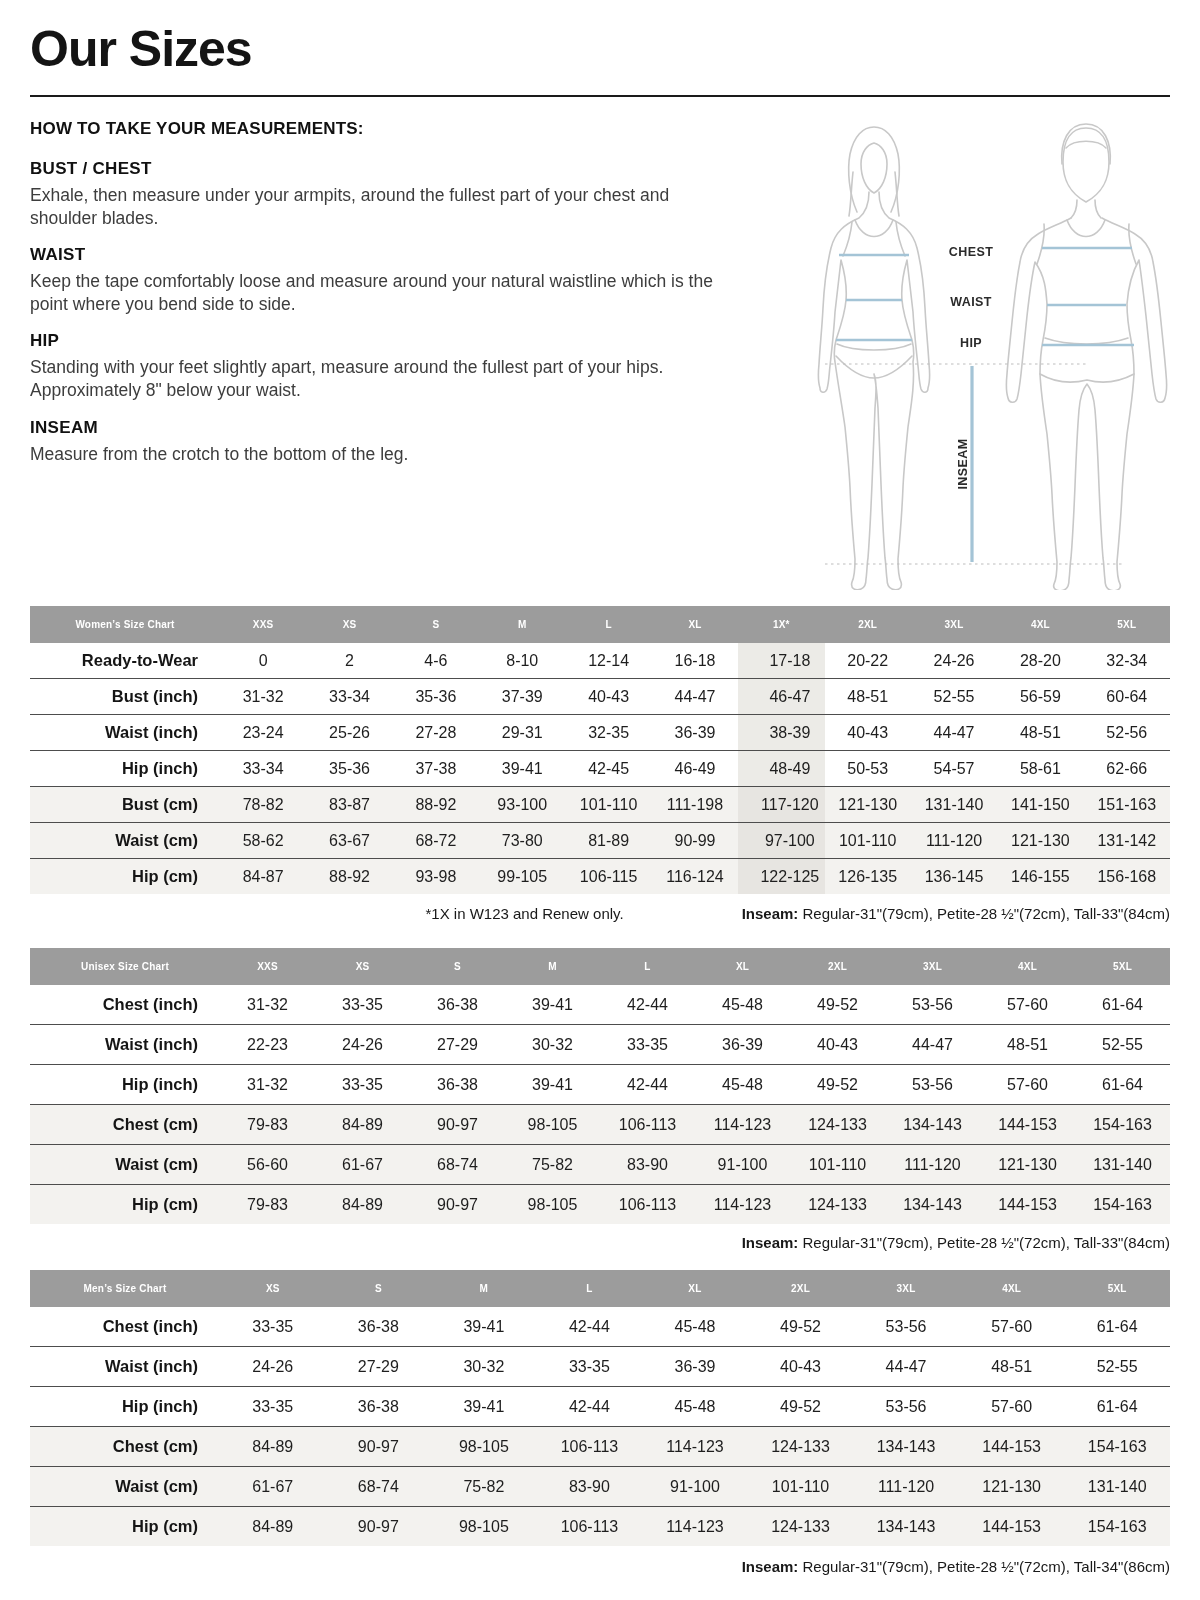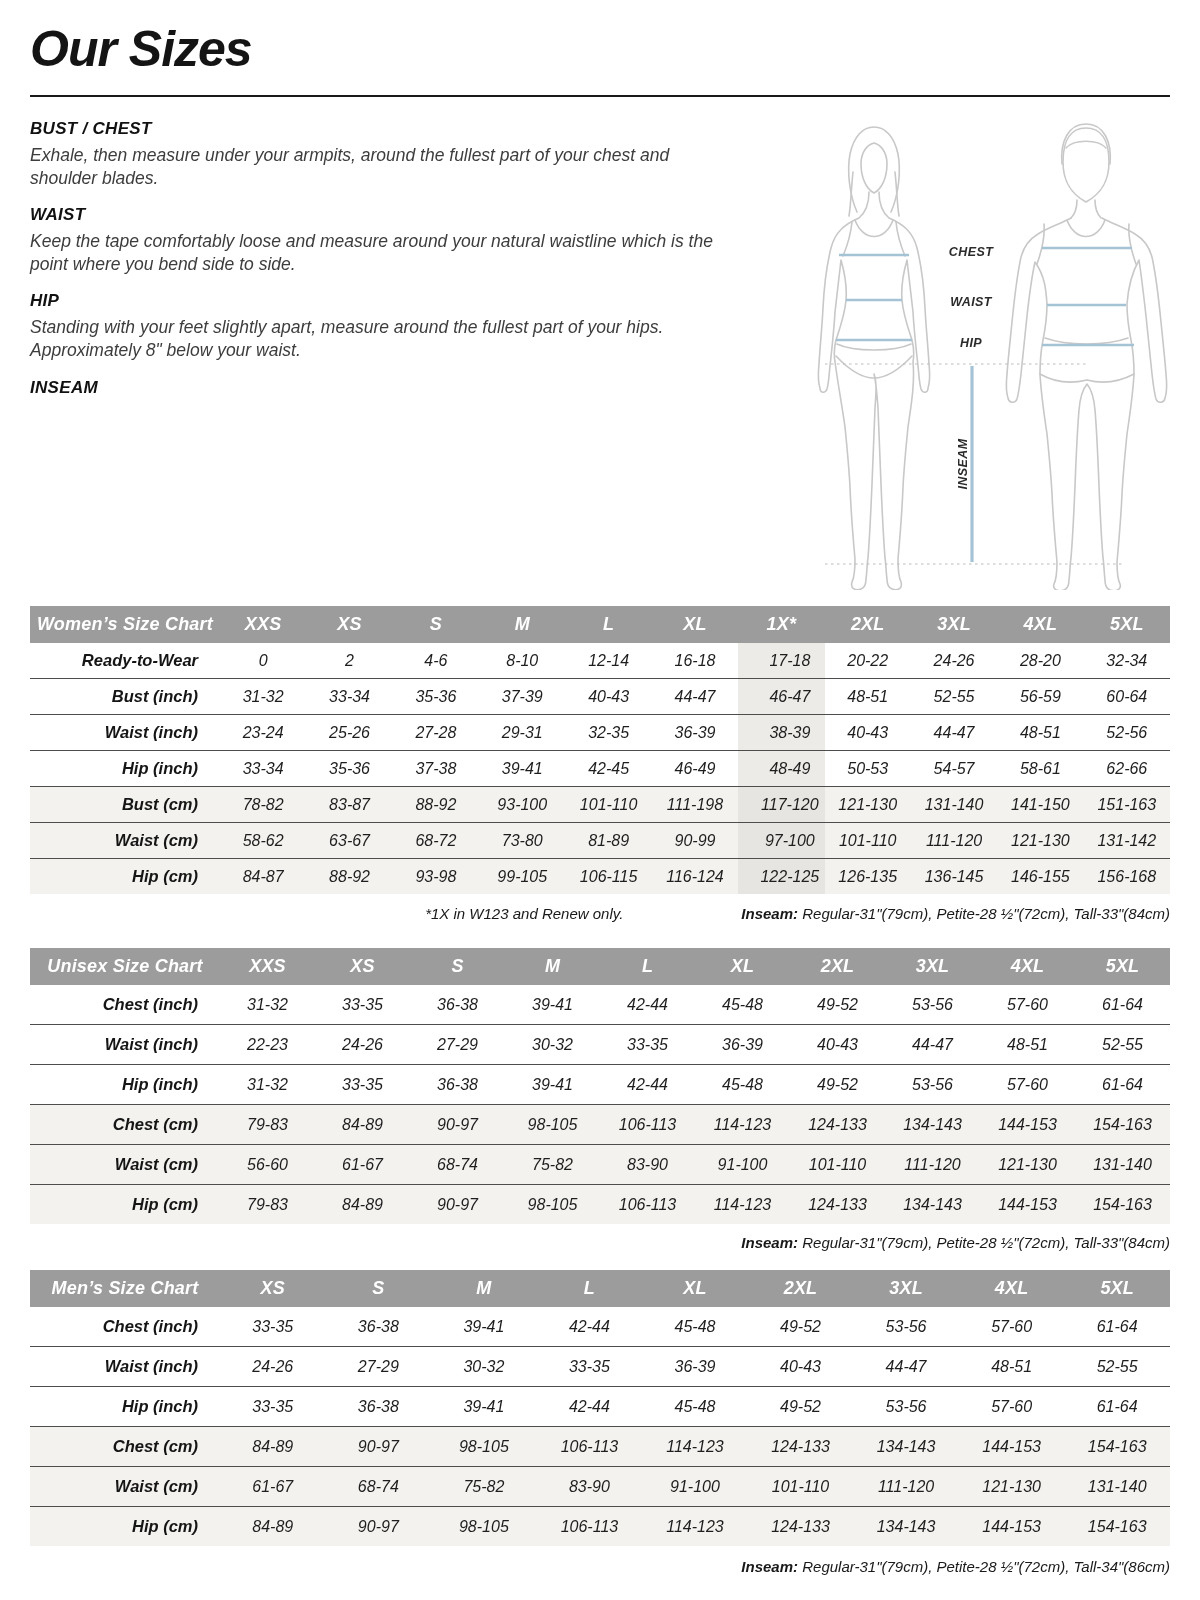--- a/index.html
+++ b/index.html
@@ -1,36 +1,36 @@
 <!DOCTYPE html>
 <html><head>
 <meta charset="utf-8">
 <style>
   html,body{margin:0;padding:0;background:#ffffff;}
   body{width:1200px;height:1600px;font-family:"Liberation Sans",sans-serif;color:#1c1c1c;position:relative;overflow:hidden;}
-  .page{position:relative;width:1200px;height:1432px;font-style:italic;}
+  .page{position:relative;width:1200px;height:1432px;}
 
   .title{position:absolute;left:30px;top:20px;font-size:50px;font-weight:700;letter-spacing:-1px;color:#141414;}
   .rule{position:absolute;left:30px;top:95px;width:1140px;height:2px;background:#1a1a1a;}
 
   .copy{position:absolute;left:30px;top:119px;width:705px;}
   .how-to{font-size:17px;font-weight:700;color:#111;letter-spacing:.2px;margin:0 0 20px 0;}
   .sec{margin:0 0 15px 0;}
   .sec h3{font-size:17px;font-weight:700;color:#111;letter-spacing:.3px;margin:0 0 5px 0;}
   .sec p{font-size:17.5px;line-height:1.32;color:#3d3d3d;margin:0;}
 
   .figure-wrap{position:absolute;left:778px;top:112px;width:402px;height:478px;}
   .fig-outline{fill:none;stroke:#c8c8c8;stroke-width:1.6;stroke-linecap:round;stroke-linejoin:round;}
   .measure-line{fill:none;stroke:#a4c4d6;stroke-width:2.6;}
   .inseam-line{fill:none;stroke:#a4c4d6;stroke-width:3.2;}
   .dotted{fill:none;stroke:#bdbdbd;stroke-width:1.2;stroke-dasharray:2.5 3.5;}
   .fig-label{font-family:"Liberation Sans",sans-serif;font-size:12.5px;font-weight:700;fill:#2b2b2b;letter-spacing:.4px;}
 
   .size-table{position:absolute;left:30px;width:1140px;border-collapse:collapse;table-layout:fixed;}
-  .size-table th{background:#9c9c9c;color:#ffffff;font-size:18px;font-weight:700;height:37px;padding:0;letter-spacing:.2px;}
+  .size-table th{background:#9c9c9c;color:#ffffff;font-size:10px;font-weight:700;height:37px;padding:0;letter-spacing:.2px;}
   .size-table th.t-title{width:190px;}
   .size-table td{text-align:center;font-size:16px;color:#1e1e1e;padding:0;}
   .size-table tbody tr{border-top:1.5px solid #4d4d4d;}
   .size-table tbody tr:first-child{border-top:none;}
   .size-table td.row-label{font-weight:700;text-align:right;padding-right:22px;font-size:16.5px;color:#151515;}
   .size-table tr.cm-row td{background:#f3f2ef;}
   .size-table td.hl{background:#ecebe7;padding-left:17px;}
   .size-table tr.cm-row td.hl{background:#e7e5e1;}
   #table-womens{top:606px;}
   #table-unisex{top:948px;}
@@ -46,35 +46,37 @@
 </style>
 </head>
 <body>
 
 <div class="page">
 
   <div class="title">Our Sizes</div>
   <div class="rule"></div>
 
   <div class="copy">
+    <div class="how-to">HOW TO TAKE YOUR MEASUREMENTS:</div>
 
     <div class="sec">
       <h3>BUST / CHEST</h3>
       <p>Exhale, then measure under your armpits, around the fullest part of your chest and shoulder blades.</p>
     </div>
     <div class="sec">
       <h3>WAIST</h3>
       <p>Keep the tape comfortably loose and measure around your natural waistline which is the point where you bend side to side.</p>
     </div>
     <div class="sec">
       <h3>HIP</h3>
       <p>Standing with your feet slightly apart, measure around the fullest part of your hips. Approximately 8" below your waist.</p>
     </div>
     <div class="sec">
       <h3>INSEAM</h3>
+      <p>Measure from the crotch to the bottom of the leg.</p>
     </div>
   </div>
 
   <div class="figure-wrap">
     <svg width="402" height="478" viewBox="0 0 400 478">
 
       <g class="fig-outline">
         <path d="M 78,100 C 70,82 68,58 71,42 C 75,24 84,15 95,15 C 106,15 115,24 119,42 C 122,58 120,82 112,100"></path>
         <path d="M 82,52 C 82,40 88,33 95,31 C 102,33 108,40 108,52 C 108,65 103,77 95,81 C 87,77 82,65 82,52"></path>
         <path d="M 74,60 C 72,78 72,92 70,104"></path>

